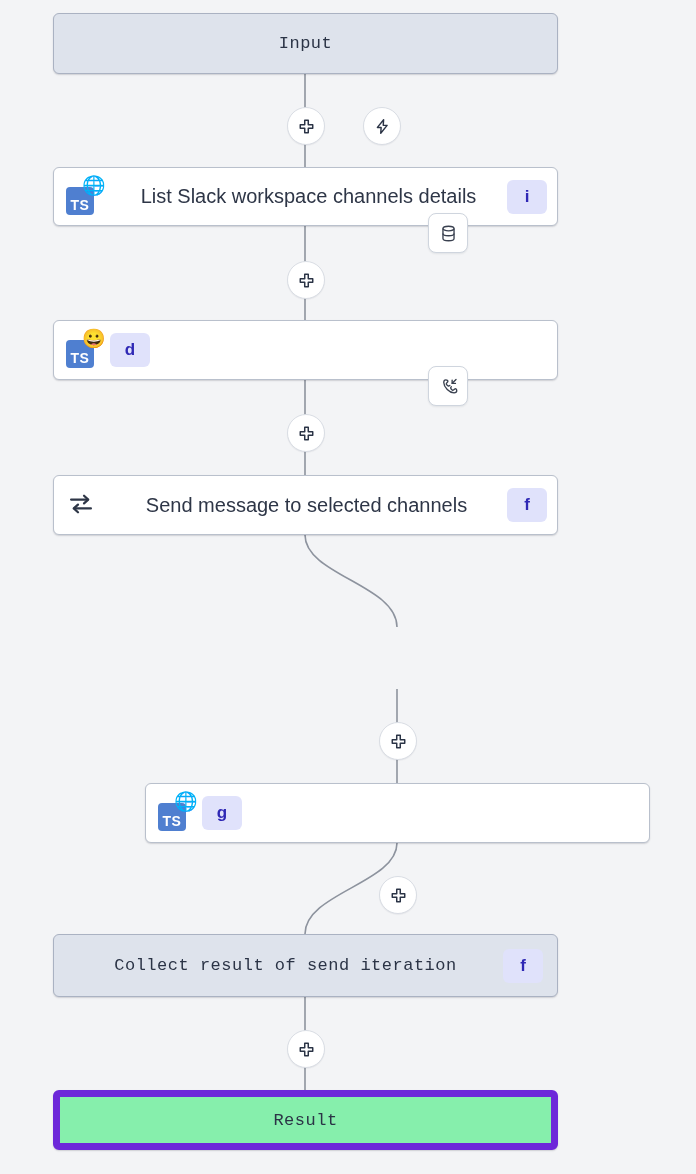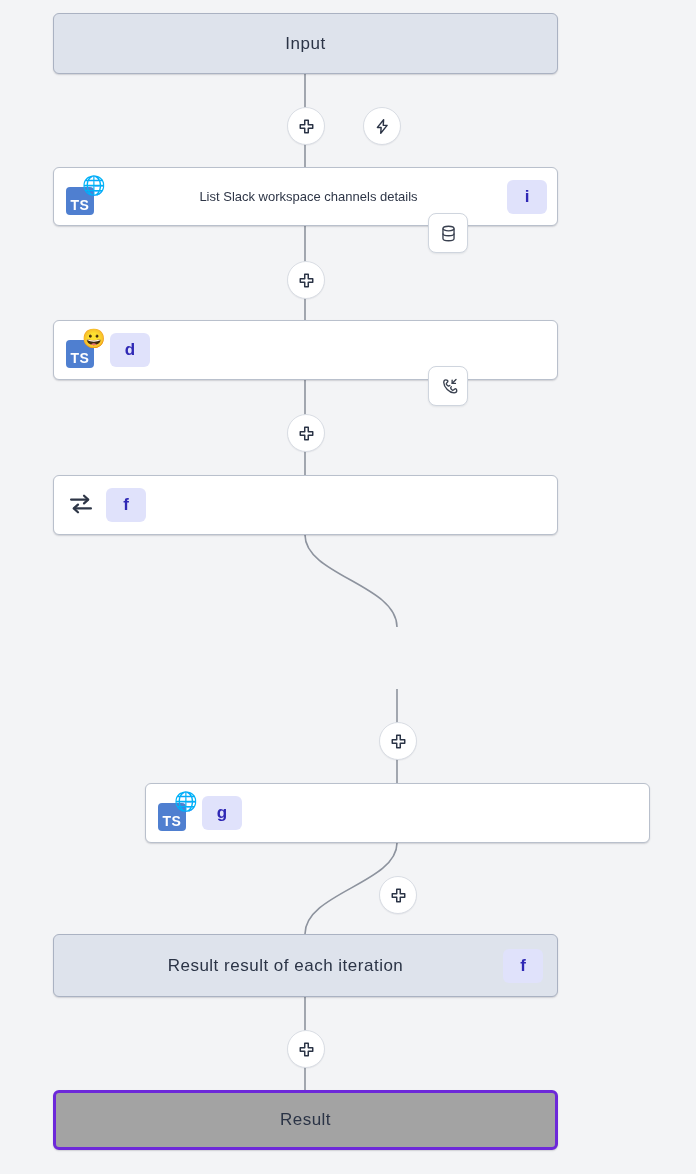--- a/index.html
+++ b/index.html
@@ -21,37 +21,37 @@
     display:flex;
     align-items:center;
     box-shadow:0 1px 2px rgba(16,24,40,.10), 0 1px 1px rgba(16,24,40,.06);
   }
   .node.terminal{
     background:#dee3ec;
     border:1px solid #aab2c2;
     justify-content:center;
   }
   .node.terminal.white{
-    background:#a3a3a3;
-    border:3px solid #6d28d9;
+    background:#86efac;
+    border:7px solid #6d28d9;
   }
   .node.step{
     background:#ffffff;
     border:1px solid #b9c0cc;
     padding:0 10px;
   }
 
   .mono{
-    font-family:Liberation Sans, sans-serif;
+    font-family:Liberation Mono, monospace;
     font-size:17px;
     letter-spacing:.5px;
     color:#2b3446;
   }
   .label{
-    font-size:13px;
+    font-size:20px;
     color:#2e3647;
     white-space:nowrap;
     overflow:hidden;
     text-overflow:ellipsis;
   }
 
   
   .badge{
     flex:0 0 auto;
     width:40px;height:34px;
@@ -206,20 +206,23 @@
 
   <div class="node step" style="left:53px;top:475px;width:505px;height:60px;">
     <span class="loopicon">
       <svg width="34" height="28" viewBox="0 0 24 24" fill="none" stroke="#2e3647" stroke-width="1.9" stroke-linecap="round" stroke-linejoin="round">
         <path d="M3.5 8.2h14.2"></path>
         <path d="M14.6 4.9 18.2 8.2 14.6 11.5"></path>
         <path d="M20.5 15.8H6.3"></path>
         <path d="M9.4 12.5 5.8 15.8 9.4 19.1"></path>
       </svg>
     </span>
+    <span class="textwrap ctr">
+      <span class="label">Send message to selected channels</span>
+    </span>
     <span class="badge">f</span>
   </div>
 
 
   <div class="cbtn" style="left:379px;top:722px;">
     <svg width="17" height="17" viewBox="0 0 24 24">
       <path d="M9.5 3.2h5v6.3h6.3v5h-6.3v6.3h-5v-6.3H3.2v-5h6.3z" fill="none" stroke="#2b3446" stroke-width="2.1" stroke-linejoin="round"></path>
     </svg>
   </div>
 
@@ -232,21 +235,21 @@
   </div>
 
   <div class="cbtn" style="left:379px;top:876px;">
     <svg width="17" height="17" viewBox="0 0 24 24">
       <path d="M9.5 3.2h5v6.3h6.3v5h-6.3v6.3h-5v-6.3H3.2v-5h6.3z" fill="none" stroke="#2b3446" stroke-width="2.1" stroke-linejoin="round"></path>
     </svg>
   </div>
 
   <div class="node terminal" style="left:53px;top:934px;width:505px;height:63px;padding:0 14px;justify-content:flex-start;">
     <span class="textwrap ctr">
-      <span class="mono">Result result of each iteration</span>
+      <span class="mono">Collect result of send iteration</span>
     </span>
     <span class="badge">f</span>
   </div>
 
   <div class="cbtn" style="left:287px;top:1030px;">
     <svg width="17" height="17" viewBox="0 0 24 24">
       <path d="M9.5 3.2h5v6.3h6.3v5h-6.3v6.3h-5v-6.3H3.2v-5h6.3z" fill="none" stroke="#2b3446" stroke-width="2.1" stroke-linejoin="round"></path>
     </svg>
   </div>
 

